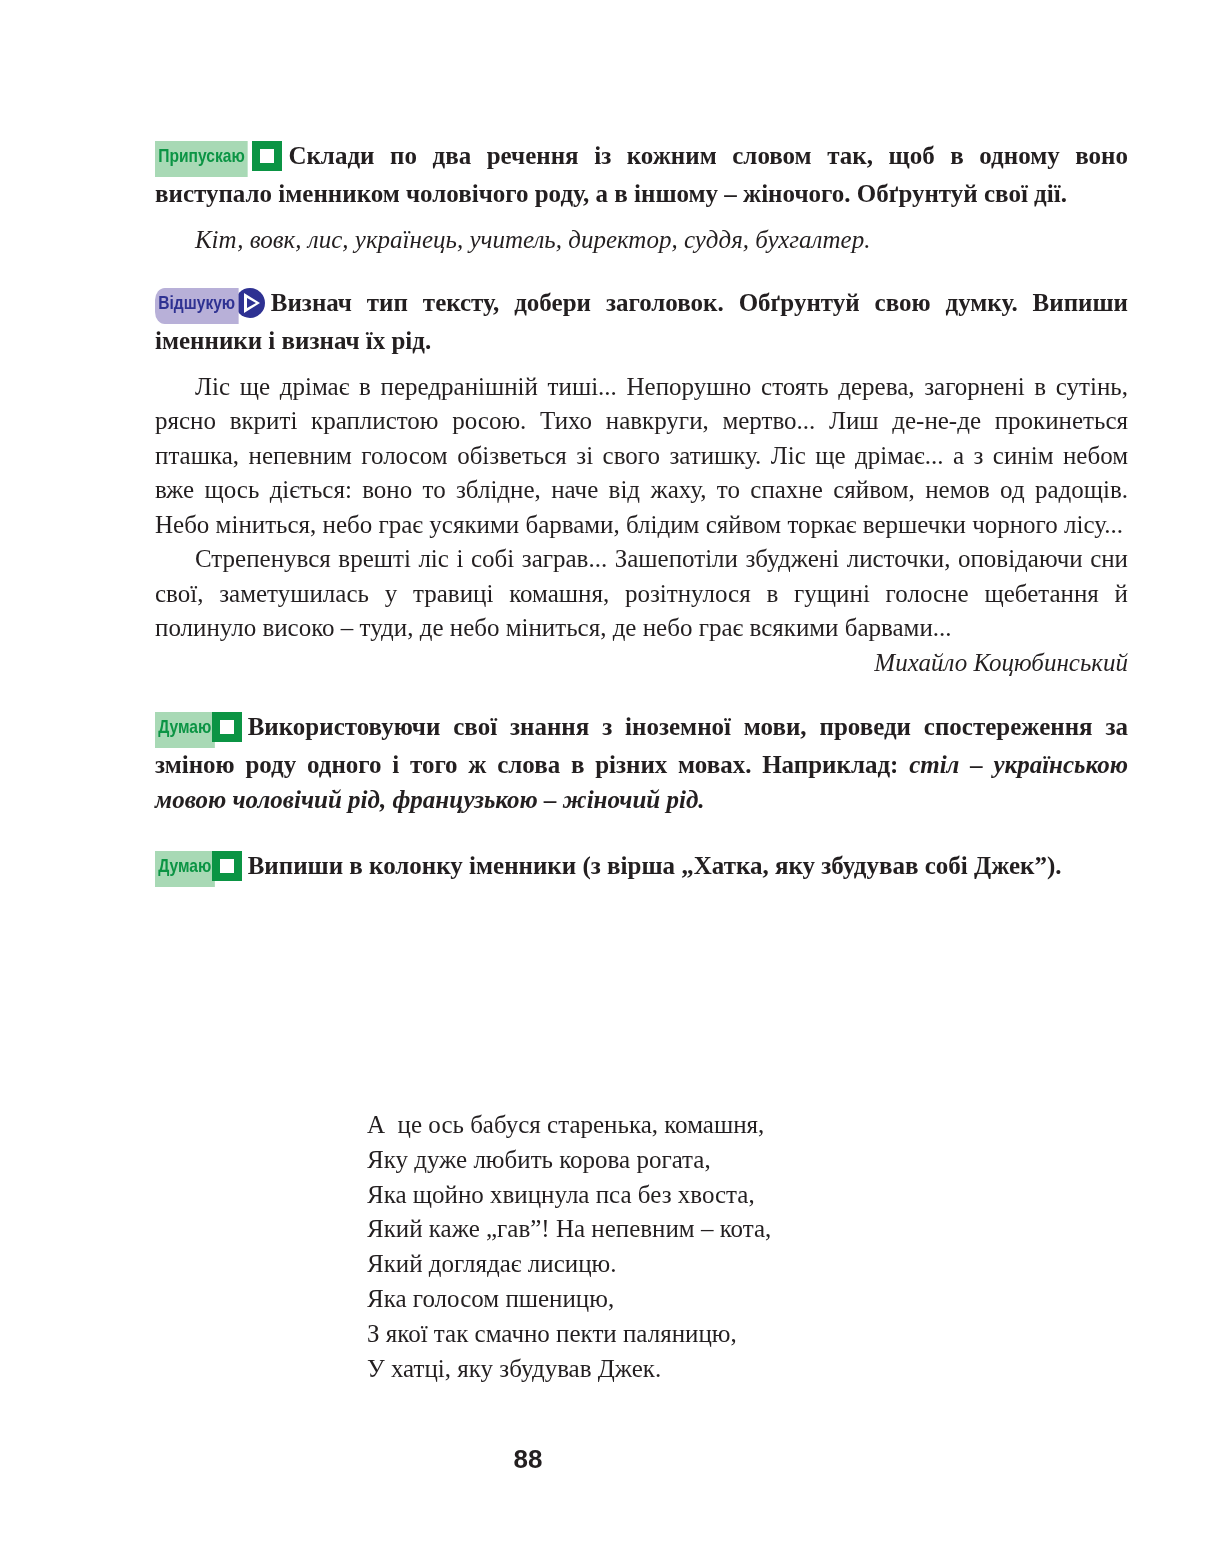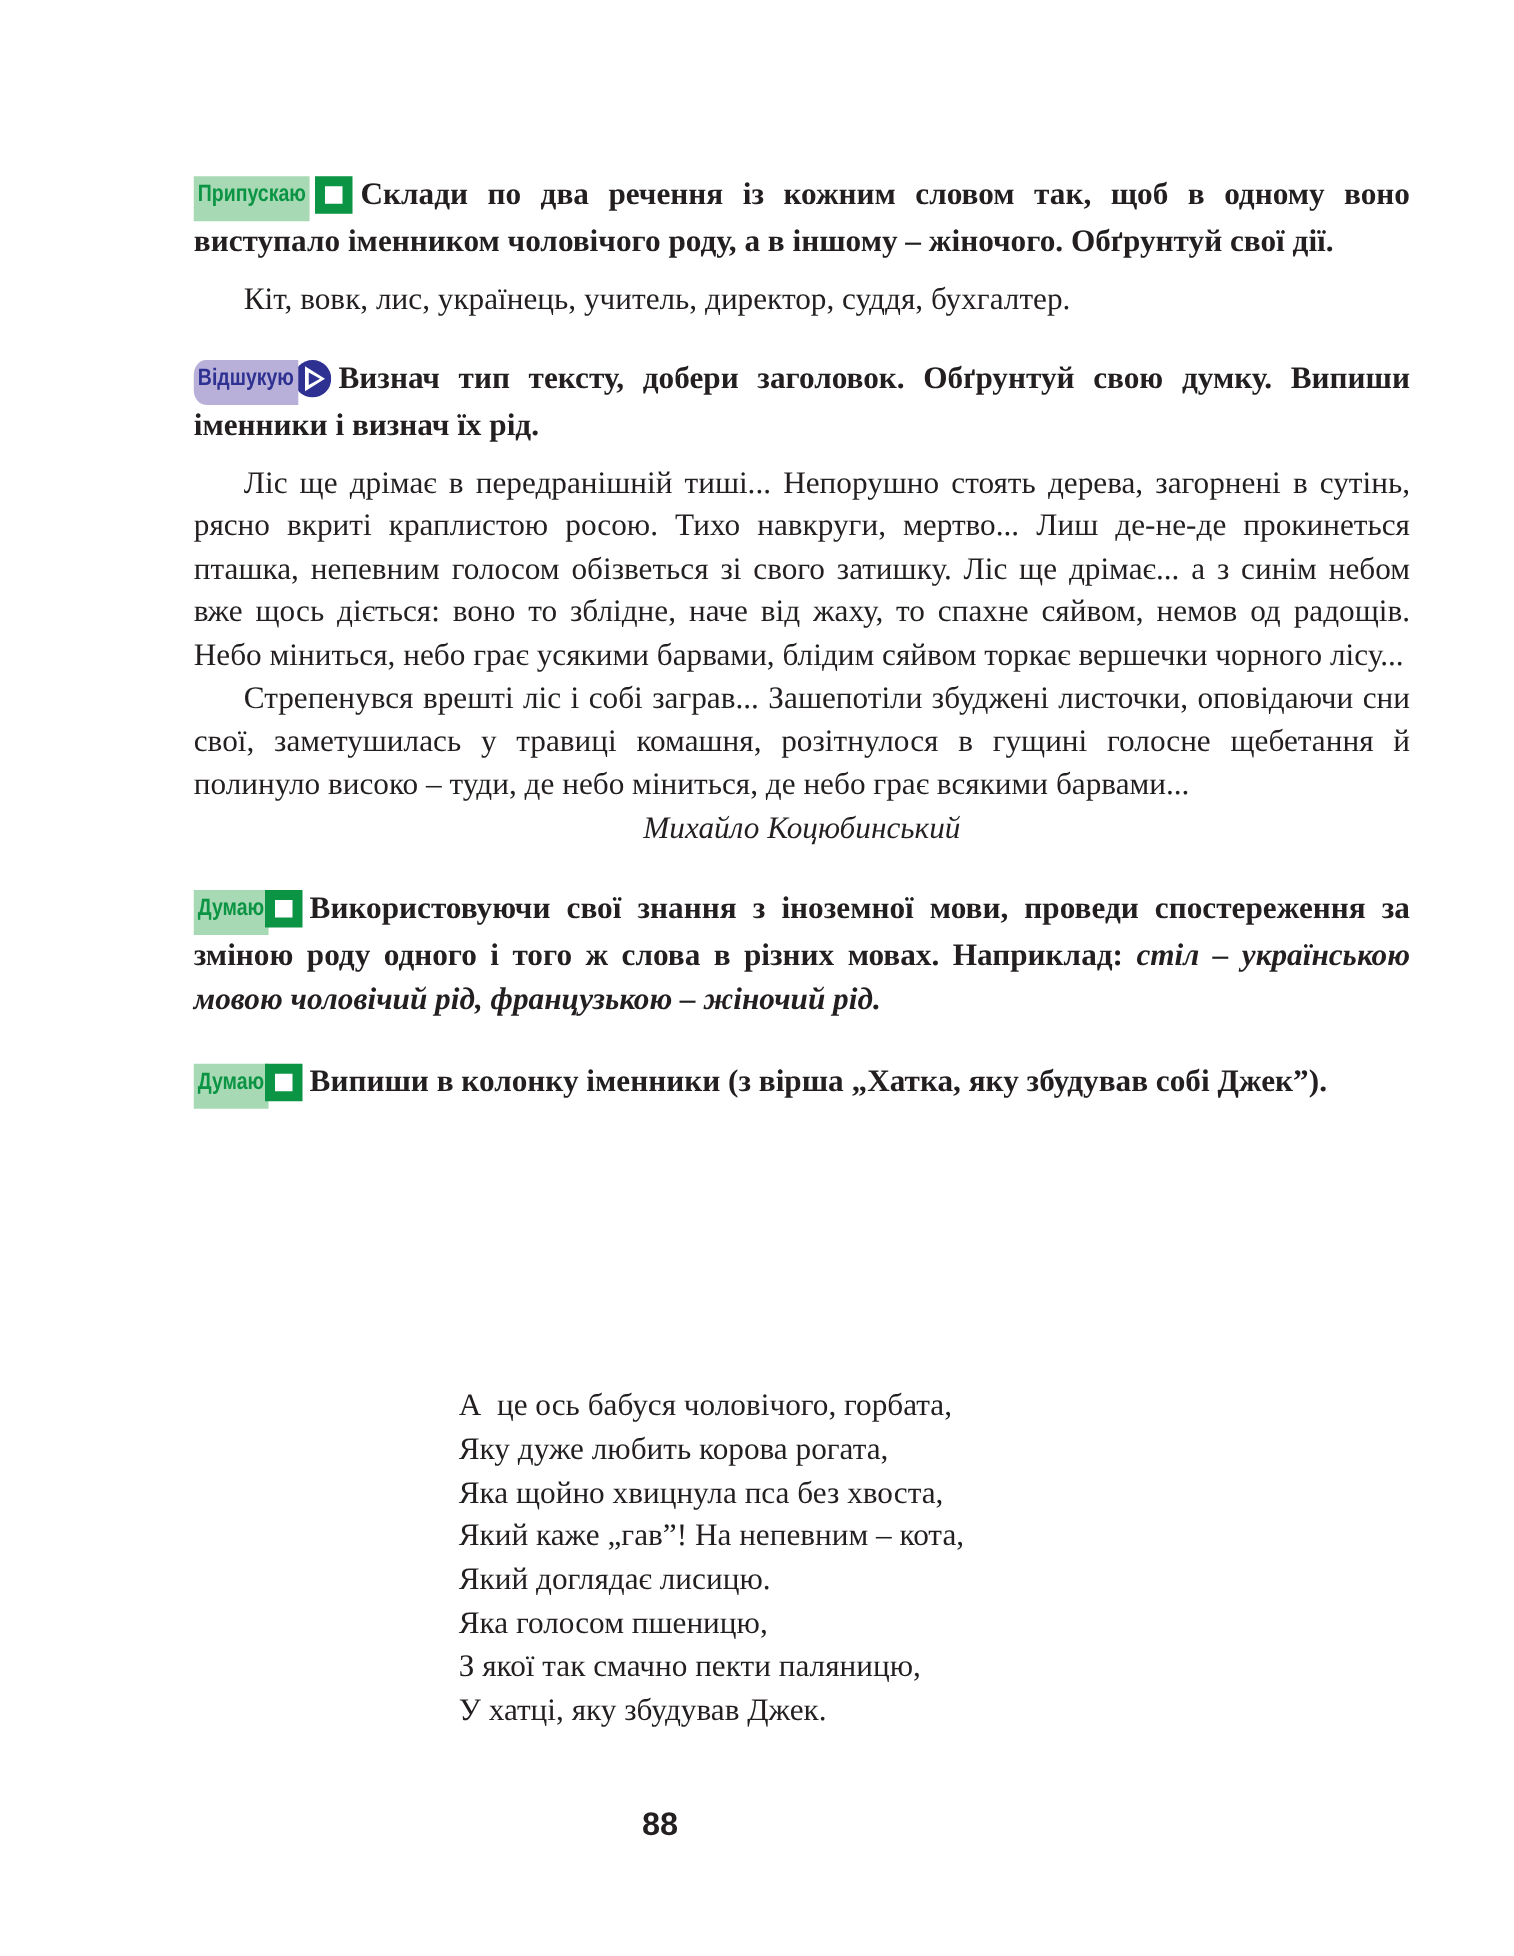--- a/index.html
+++ b/index.html
@@ -10,39 +10,39 @@
   .task { font-size: 25px; line-height: 34.5px; text-align: justify; font-weight: bold; margin: 0; }
   .task .italic { font-style: italic; }
   .label { display: inline-flex; align-items: stretch; vertical-align: 2px; margin-right: 6px; height: 36px; }
   .label-text { font-family: "Liberation Sans", "DejaVu Sans", sans-serif; font-weight: bold; font-size: 19px;
                 padding: 0 4px; line-height: 30px; transform: scaleX(0.82); transform-origin: left center; display: inline-block; }
   .label-green .label-text { background: #a8d9b5; color: #0b9444; }
   .label-green .label-box { width: 30px; height: 30px; background: #0b9444; position: relative; margin-left: -16px; }
   .label-green .label-box::after { content: ""; position: absolute; left: 8px; top: 8px; width: 14px; height: 14px; background: #ffffff; }
   .label-purple .label-text { background: #b8b0d8; color: #2e3192; border-radius: 12px 0 0 12px; }
   .label-purple .label-icon { width: 30px; height: 30px; margin-left: -22px; }
-  .attribution { font-style: italic; font-size: 25px; text-align: center; margin: 0; line-height: 34.5px; }
+  .attribution { font-style: italic; font-size: 25px; text-align: right; margin: 0; line-height: 34.5px; }
   .poem { position: absolute; left: 367px; top: 1108px; font-size: 25px; line-height: 34.8px; }
   .poem-line { margin: 0; white-space: pre; }
   .page-num { position: absolute; left: 0; width: 1056px; top: 1444px; text-align: center;
               font-family: "Liberation Sans", "DejaVu Sans", sans-serif; font-weight: bold; font-size: 26px; }
 </style>
 </head>
 <body>
 
 <div class="page">
 
 
   <p class="task" style="margin-top:29px;">
     <span class="label label-green">
       <span class="label-text">Припускаю</span>
       <span class="label-box"></span>
     </span><span>Склади по два речення із кожним словом так, щоб в одному воно виступало іменником чоловічого роду, а в іншому – жіночого. Обґрунтуй свої дії.</span>
   </p>
-  <p class="para" style="margin-top:11px;">Кіт, вовк, лис, українець, учитель, директор, суддя, бухгалтер.</p>
+  <p class="para" style="margin-top:11px;font-style:italic;">Кіт, вовк, лис, українець, учитель, директор, суддя, бухгалтер.</p>
 
   <p class="task" style="margin-top:29px;">
     <span class="label label-purple">
       <span class="label-text">Відшукую</span>
       <svg class="label-icon" viewBox="0 0 30 30">
         <circle cx="15" cy="15" r="15" fill="#2e3192"></circle>
         <polygon points="9,5 25,15 9,25" fill="#ffffff"></polygon>
         <polygon points="12,10 21,15 12,20" fill="#2e3192"></polygon>
       </svg>
     </span><span>Визнач тип тексту, добери заголовок. Обґрунтуй свою думку. Випиши іменники і визнач їх рід.</span>
@@ -61,21 +61,21 @@
 
   <p class="task" style="margin-top:32px;">
     <span class="label label-green">
       <span class="label-text">Думаю</span>
       <span class="label-box"></span>
     </span><span>Випиши в колонку іменники (з вірша „Хатка, яку збудував собі Джек”).</span>
   </p>
 </div>
 
 <div class="poem">
-  <p class="poem-line">А  це ось бабуся чоловічого, горбата,</p>
+  <p class="poem-line">А  це ось бабуся старенька, комашня,</p>
   <p class="poem-line">Яку дуже любить корова рогата,</p>
   <p class="poem-line">Яка щойно хвицнула пса без хвоста,</p>
   <p class="poem-line">Який каже „гав”! На непевним – кота,</p>
   <p class="poem-line">Який доглядає лисицю.</p>
   <p class="poem-line">Яка голосом пшеницю,</p>
   <p class="poem-line">З якої так смачно пекти паляницю,</p>
   <p class="poem-line">У хатці, яку збудував Джек.</p>
 </div>
 
 <div class="page-num">88</div>

